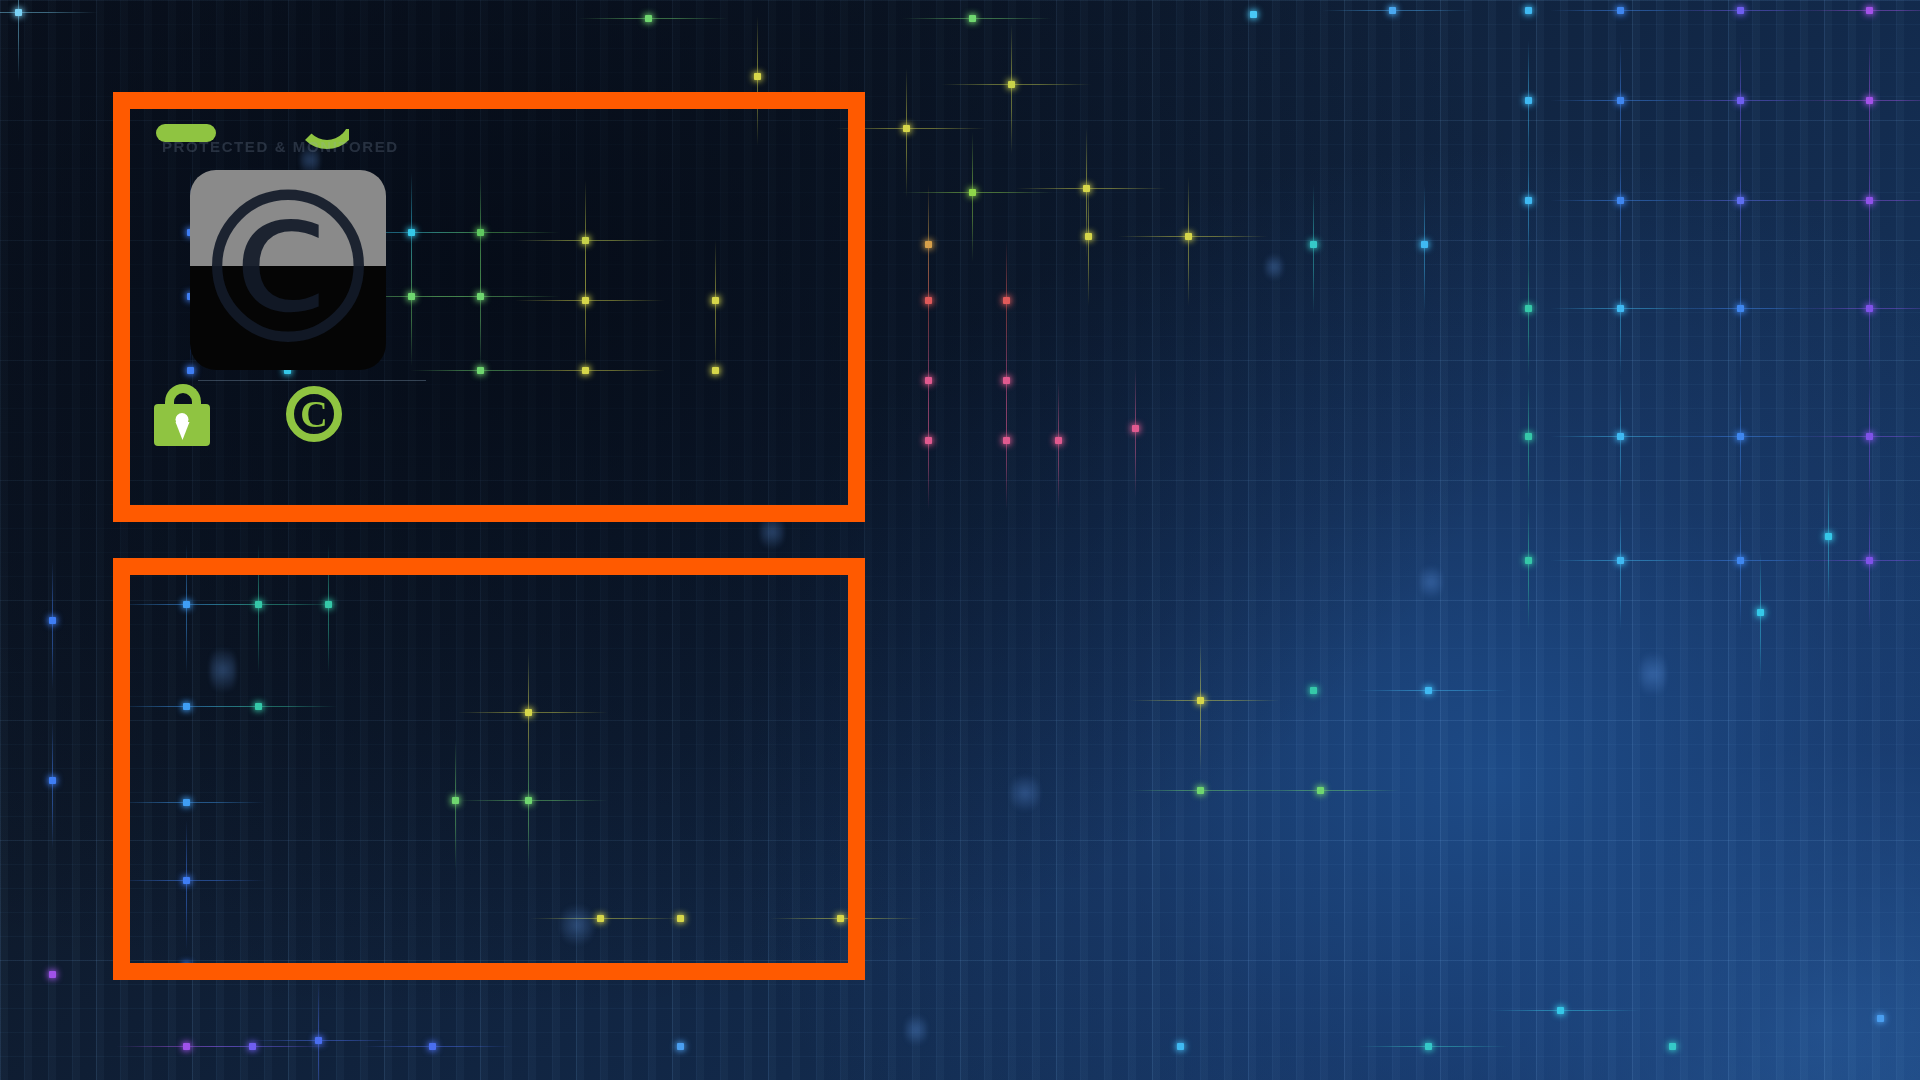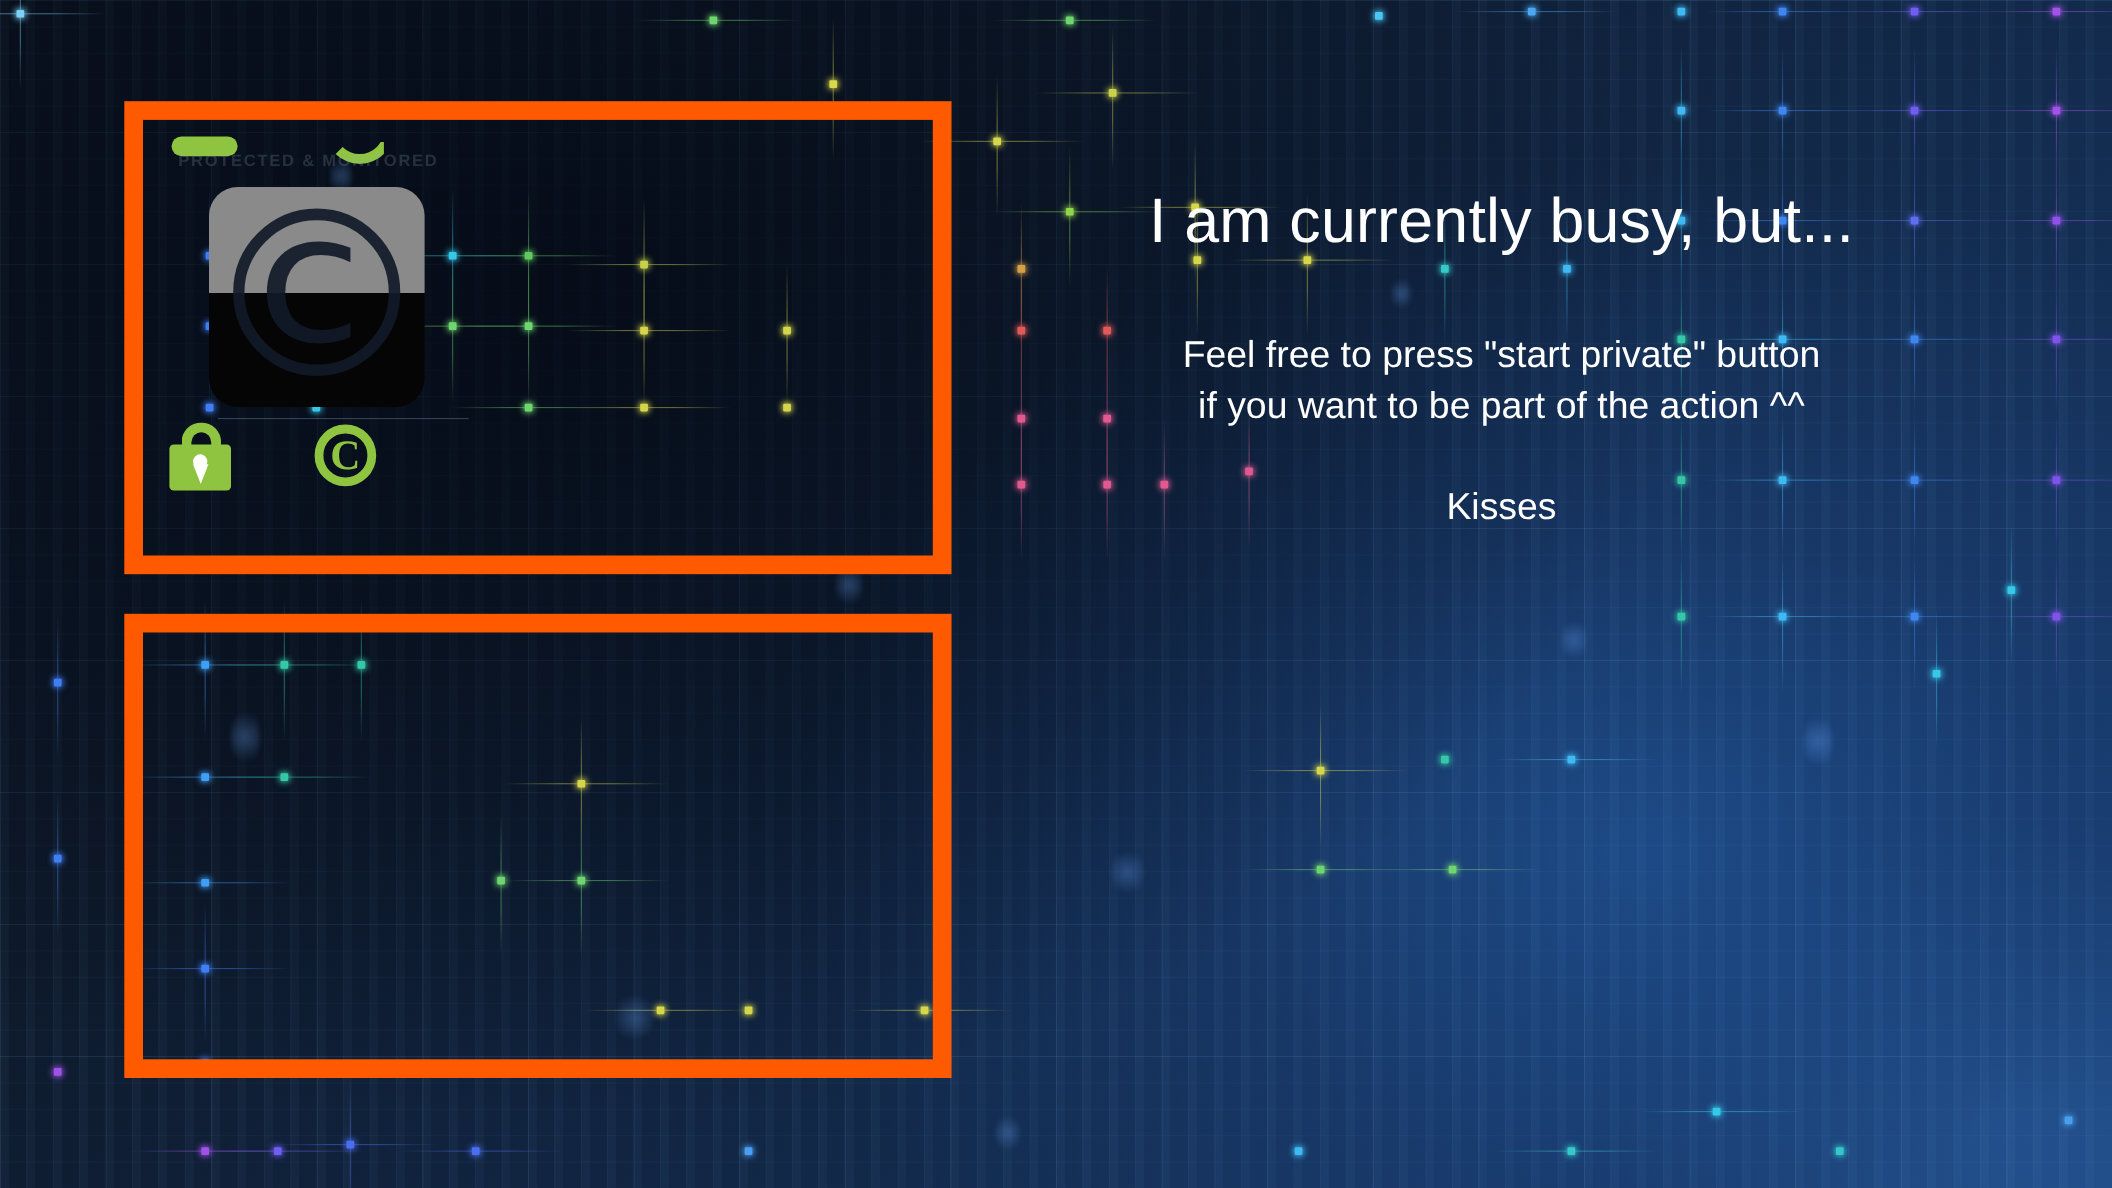--- a/index.html
+++ b/index.html
@@ -511,24 +511,14 @@
         <div class="lock-body">
           <div class="lock-keyhole"></div>
         </div>
       </div>
 
 
       <div class="dmca-c-overlay">C</div>
     </div>
   </div>
 
-  <div class="message">
-    <h1 class="msg-heading">I am currently busy, but...</h1>
-
-    <p class="msg-body">
-      <span class="ln">Feel free to press "start private" button</span>
-      <span class="ln">if you want to be part of the action ^^</span>
-    </p>
-
-    <p class="msg-signoff">Kisses</p>
-  </div>
 
 </div>
 
 </body></html>

